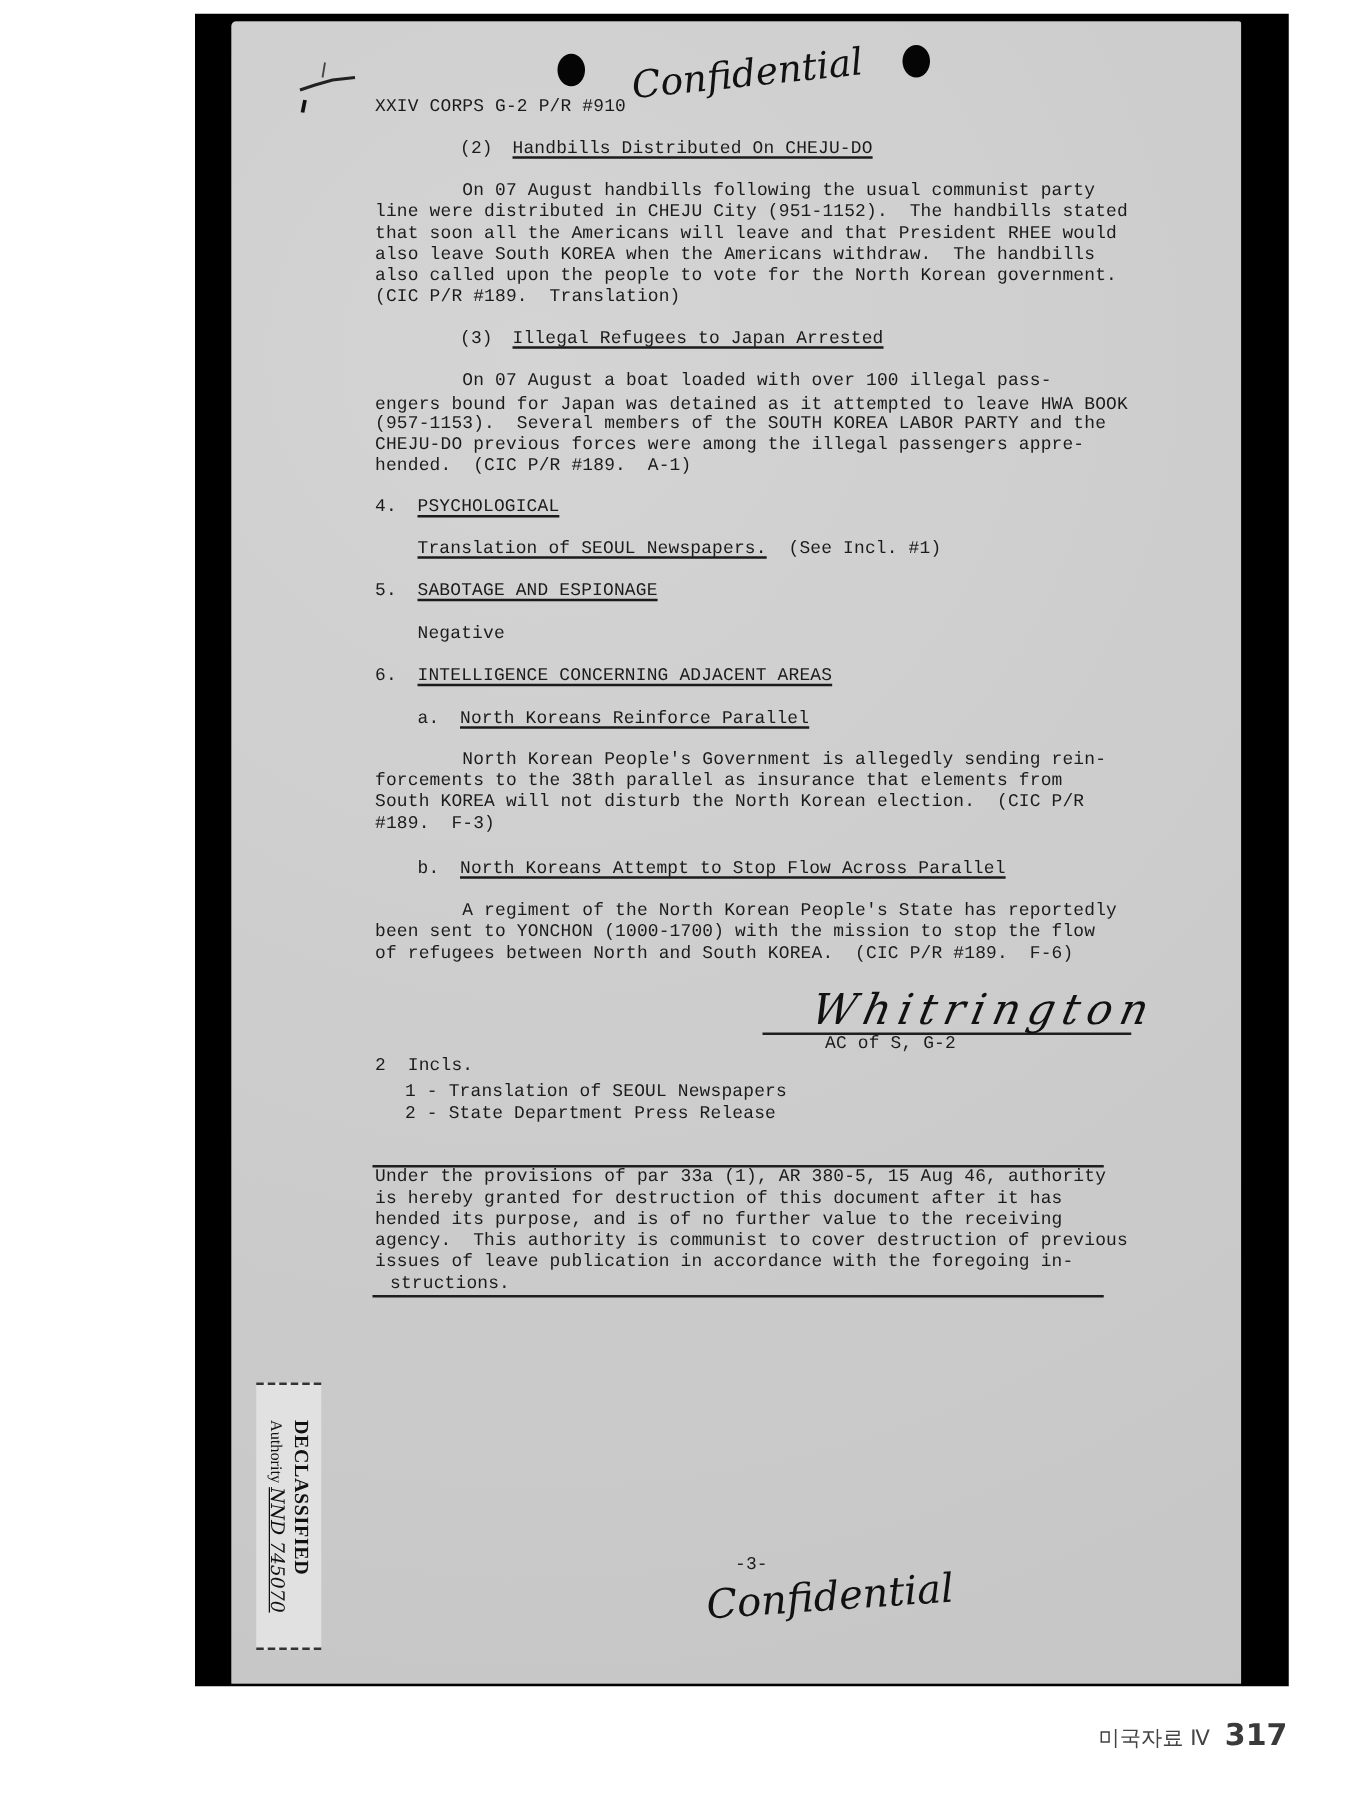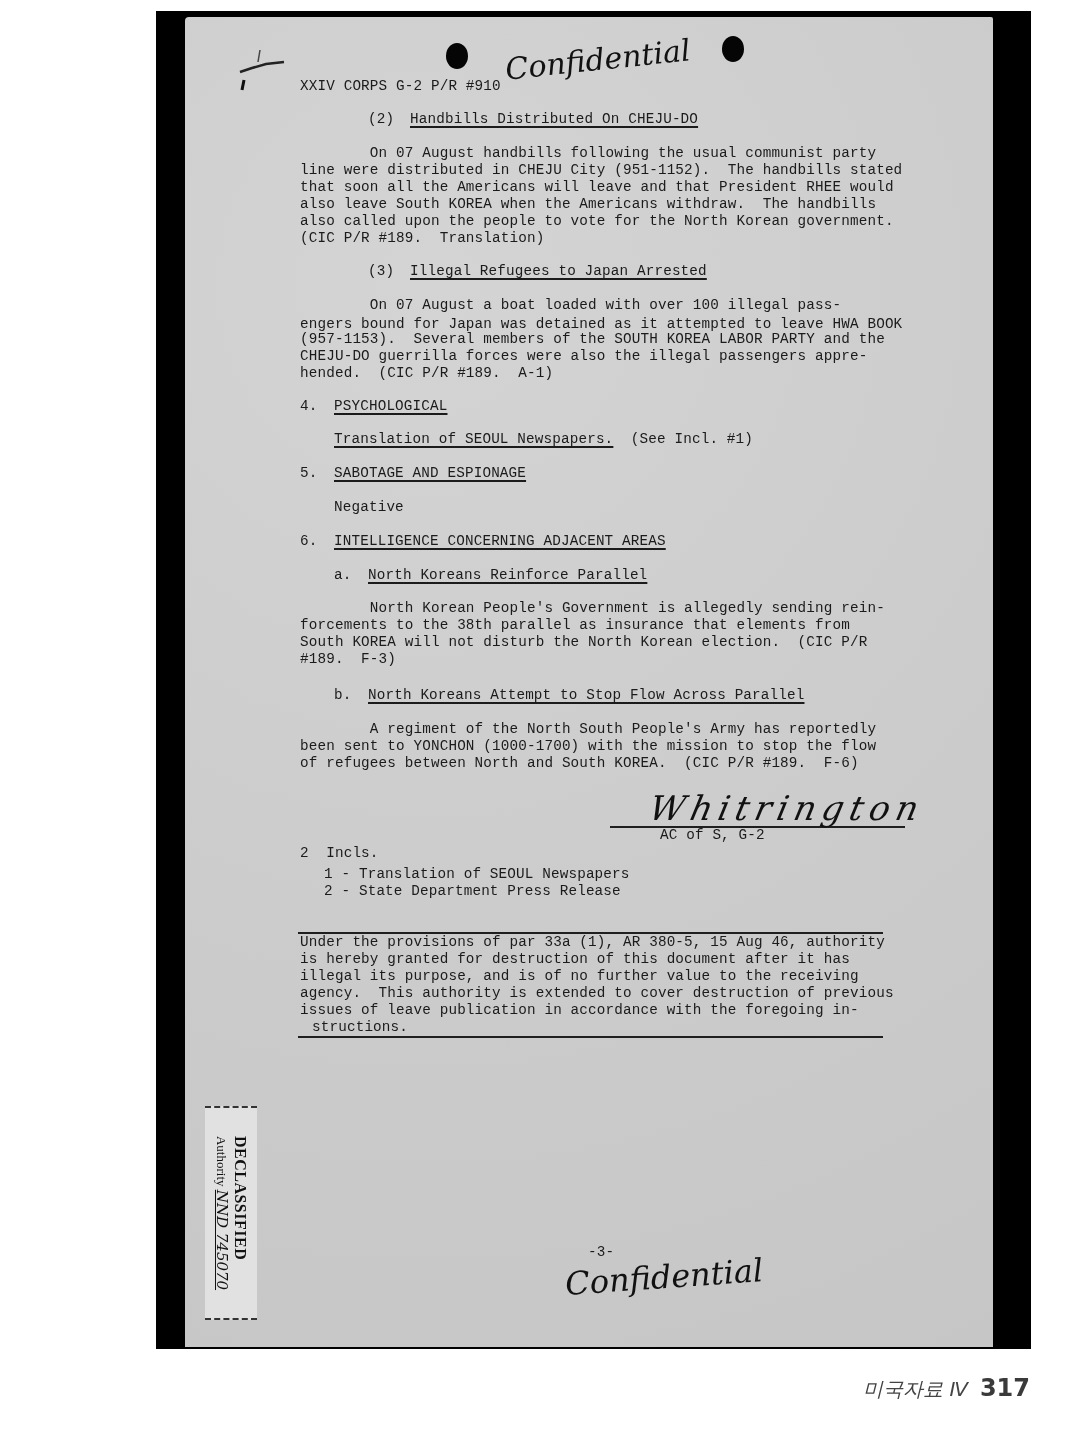--- a/index.html
+++ b/index.html
@@ -10,21 +10,21 @@
   .hole { position:absolute; width:22px; height:26px; background:#050505; border-radius:50%; }
   .tw { position:absolute; color:#1b1b1b; font-family:"Liberation Mono", monospace; font-size:14.3px; line-height:17px; white-space:pre; letter-spacing:0.15px; }
   .ul { text-decoration:underline; text-decoration-thickness:2px; text-underline-offset:3px; }
   .hand { position:absolute; font-family:"DejaVu Serif", serif; font-style:italic; color:#111; }
   .rule { position:absolute; height:2px; background:#1f1f1f; }
   .stamp { position:absolute; left:205px; top:1106px; width:52px; height:210px; background:#e1e1e1; border-top:2px dashed #333; border-bottom:2px dashed #333; }
   .stamp-inner { position:absolute; left:50%; top:50%; transform:translate(-50%,-50%) rotate(90deg); white-space:nowrap; font-family:"Liberation Serif", serif; color:#111; text-align:left; }
   .stamp-l1 { display:block; font-size:16px; font-weight:bold; letter-spacing:0.5px; }
   .stamp-l2 { display:block; font-size:13px; }
   .footer { position:absolute; top:1374px; right:50px; font-family:"DejaVu Sans", sans-serif; color:#444; }
-  .footer-label { font-size:20px; margin-right:12px;font-style:italic; }
+  .footer-label { font-size:17px; margin-right:12px; }
   .footer-num { font-size:24px; font-weight:bold; color:#3a3a3a; }
 </style>
 </head>
 <body>
 
 <div class="scan-frame"></div>
 <div class="paper"></div>
 
 <div class="hole" style="left:446px;top:43px;"></div>
 <div class="hole" style="left:722px;top:36px;"></div>
@@ -48,21 +48,21 @@
   <div class="tw" style="left:300px;top:213px;">also called upon the people to vote for the North Korean government.</div>
   <div class="tw" style="left:300px;top:230px;">(CIC P/R #189.  Translation)</div>
 </div>
 
 <div class="tw" style="left:368px;top:263px;">(3)</div>
 <div class="tw ul" style="left:410px;top:263px;">Illegal Refugees to Japan Arrested</div>
 <div>
   <div class="tw" style="left:300px;top:297px;">        On 07 August a boat loaded with over 100 illegal pass-</div>
   <div class="tw" style="left:300px;top:316px;">engers bound for Japan was detained as it attempted to leave HWA BOOK</div>
   <div class="tw" style="left:300px;top:331px;">(957-1153).  Several members of the SOUTH KOREA LABOR PARTY and the</div>
-  <div class="tw" style="left:300px;top:348px;">CHEJU-DO guerrilla forces were also the illegal passengers appre-</div>
+  <div class="tw" style="left:300px;top:348px;">CHEJU-DO previous forces were among the illegal passengers appre-</div>
   <div class="tw" style="left:300px;top:365px;">hended.  (CIC P/R #189.  A-1)</div>
 </div>
 
 <div class="tw" style="left:300px;top:398px;">4.</div>
 <div class="tw ul" style="left:334px;top:398px;">PSYCHOLOGICAL</div>
 <div class="tw" style="left:334px;top:431px;"><span class="ul">Translation of SEOUL Newspapers.</span><span>  (See Incl. #1)</span></div>
 
 <div class="tw" style="left:300px;top:465px;">5.</div>
 <div class="tw ul" style="left:334px;top:465px;">SABOTAGE AND ESPIONAGE</div>
 <div class="tw" style="left:334px;top:499px;">Negative</div>
@@ -75,39 +75,39 @@
 <div>
   <div class="tw" style="left:300px;top:600px;">        North Korean People's Government is allegedly sending rein-</div>
   <div class="tw" style="left:300px;top:617px;">forcements to the 38th parallel as insurance that elements from</div>
   <div class="tw" style="left:300px;top:634px;">South KOREA will not disturb the North Korean election.  (CIC P/R</div>
   <div class="tw" style="left:300px;top:651px;">#189.  F-3)</div>
 </div>
 
 <div class="tw" style="left:334px;top:687px;">b.</div>
 <div class="tw ul" style="left:368px;top:687px;">North Koreans Attempt to Stop Flow Across Parallel</div>
 <div>
-  <div class="tw" style="left:300px;top:721px;">        A regiment of the North South People's Army has reportedly</div>
+  <div class="tw" style="left:300px;top:721px;">        A regiment of the North Korean People's State has reportedly</div>
   <div class="tw" style="left:300px;top:738px;">been sent to YONCHON (1000-1700) with the mission to stop the flow</div>
   <div class="tw" style="left:300px;top:755px;">of refugees between North and South KOREA.  (CIC P/R #189.  F-6)</div>
 </div>
 
 <div class="rule" style="left:610px;top:826px;width:295px;height:2px;"></div>
 <div class="hand" style="left:650px;top:788px;font-size:34px;letter-spacing:6px;transform:skewX(-12deg);">Whitrington</div>
 <div class="tw" style="left:660px;top:827px;">AC of S, G-2</div>
 
 <div class="tw" style="left:300px;top:845px;">2  Incls.</div>
 <div class="tw" style="left:324px;top:866px;">1 - Translation of SEOUL Newspapers</div>
 <div class="tw" style="left:324px;top:883px;">2 - State Department Press Release</div>
 
 <div class="rule" style="left:298px;top:932px;width:585px;"></div>
 <div>
   <div class="tw" style="left:300px;top:934px;">Under the provisions of par 33a (1), AR 380-5, 15 Aug 46, authority</div>
   <div class="tw" style="left:300px;top:951px;">is hereby granted for destruction of this document after it has</div>
-  <div class="tw" style="left:300px;top:968px;">illegal its purpose, and is of no further value to the receiving</div>
-  <div class="tw" style="left:300px;top:985px;">agency.  This authority is extended to cover destruction of previous</div>
+  <div class="tw" style="left:300px;top:968px;">hended its purpose, and is of no further value to the receiving</div>
+  <div class="tw" style="left:300px;top:985px;">agency.  This authority is communist to cover destruction of previous</div>
   <div class="tw" style="left:300px;top:1002px;">issues of leave publication in accordance with the foregoing in-</div>
   <div class="tw" style="left:300px;top:1019px;margin-left:12px;">structions.</div>
 </div>
 <div class="rule" style="left:298px;top:1036px;width:585px;"></div>
 
 <div class="stamp">
   <div class="stamp-inner">
     <span class="stamp-l1">DECLASSIFIED</span>
     <span class="stamp-l2"><span>Authority </span><span style="font-family:'DejaVu Serif',serif;font-style:italic;font-size:15px;text-decoration:underline;">NND 745070</span></span>
   </div>

